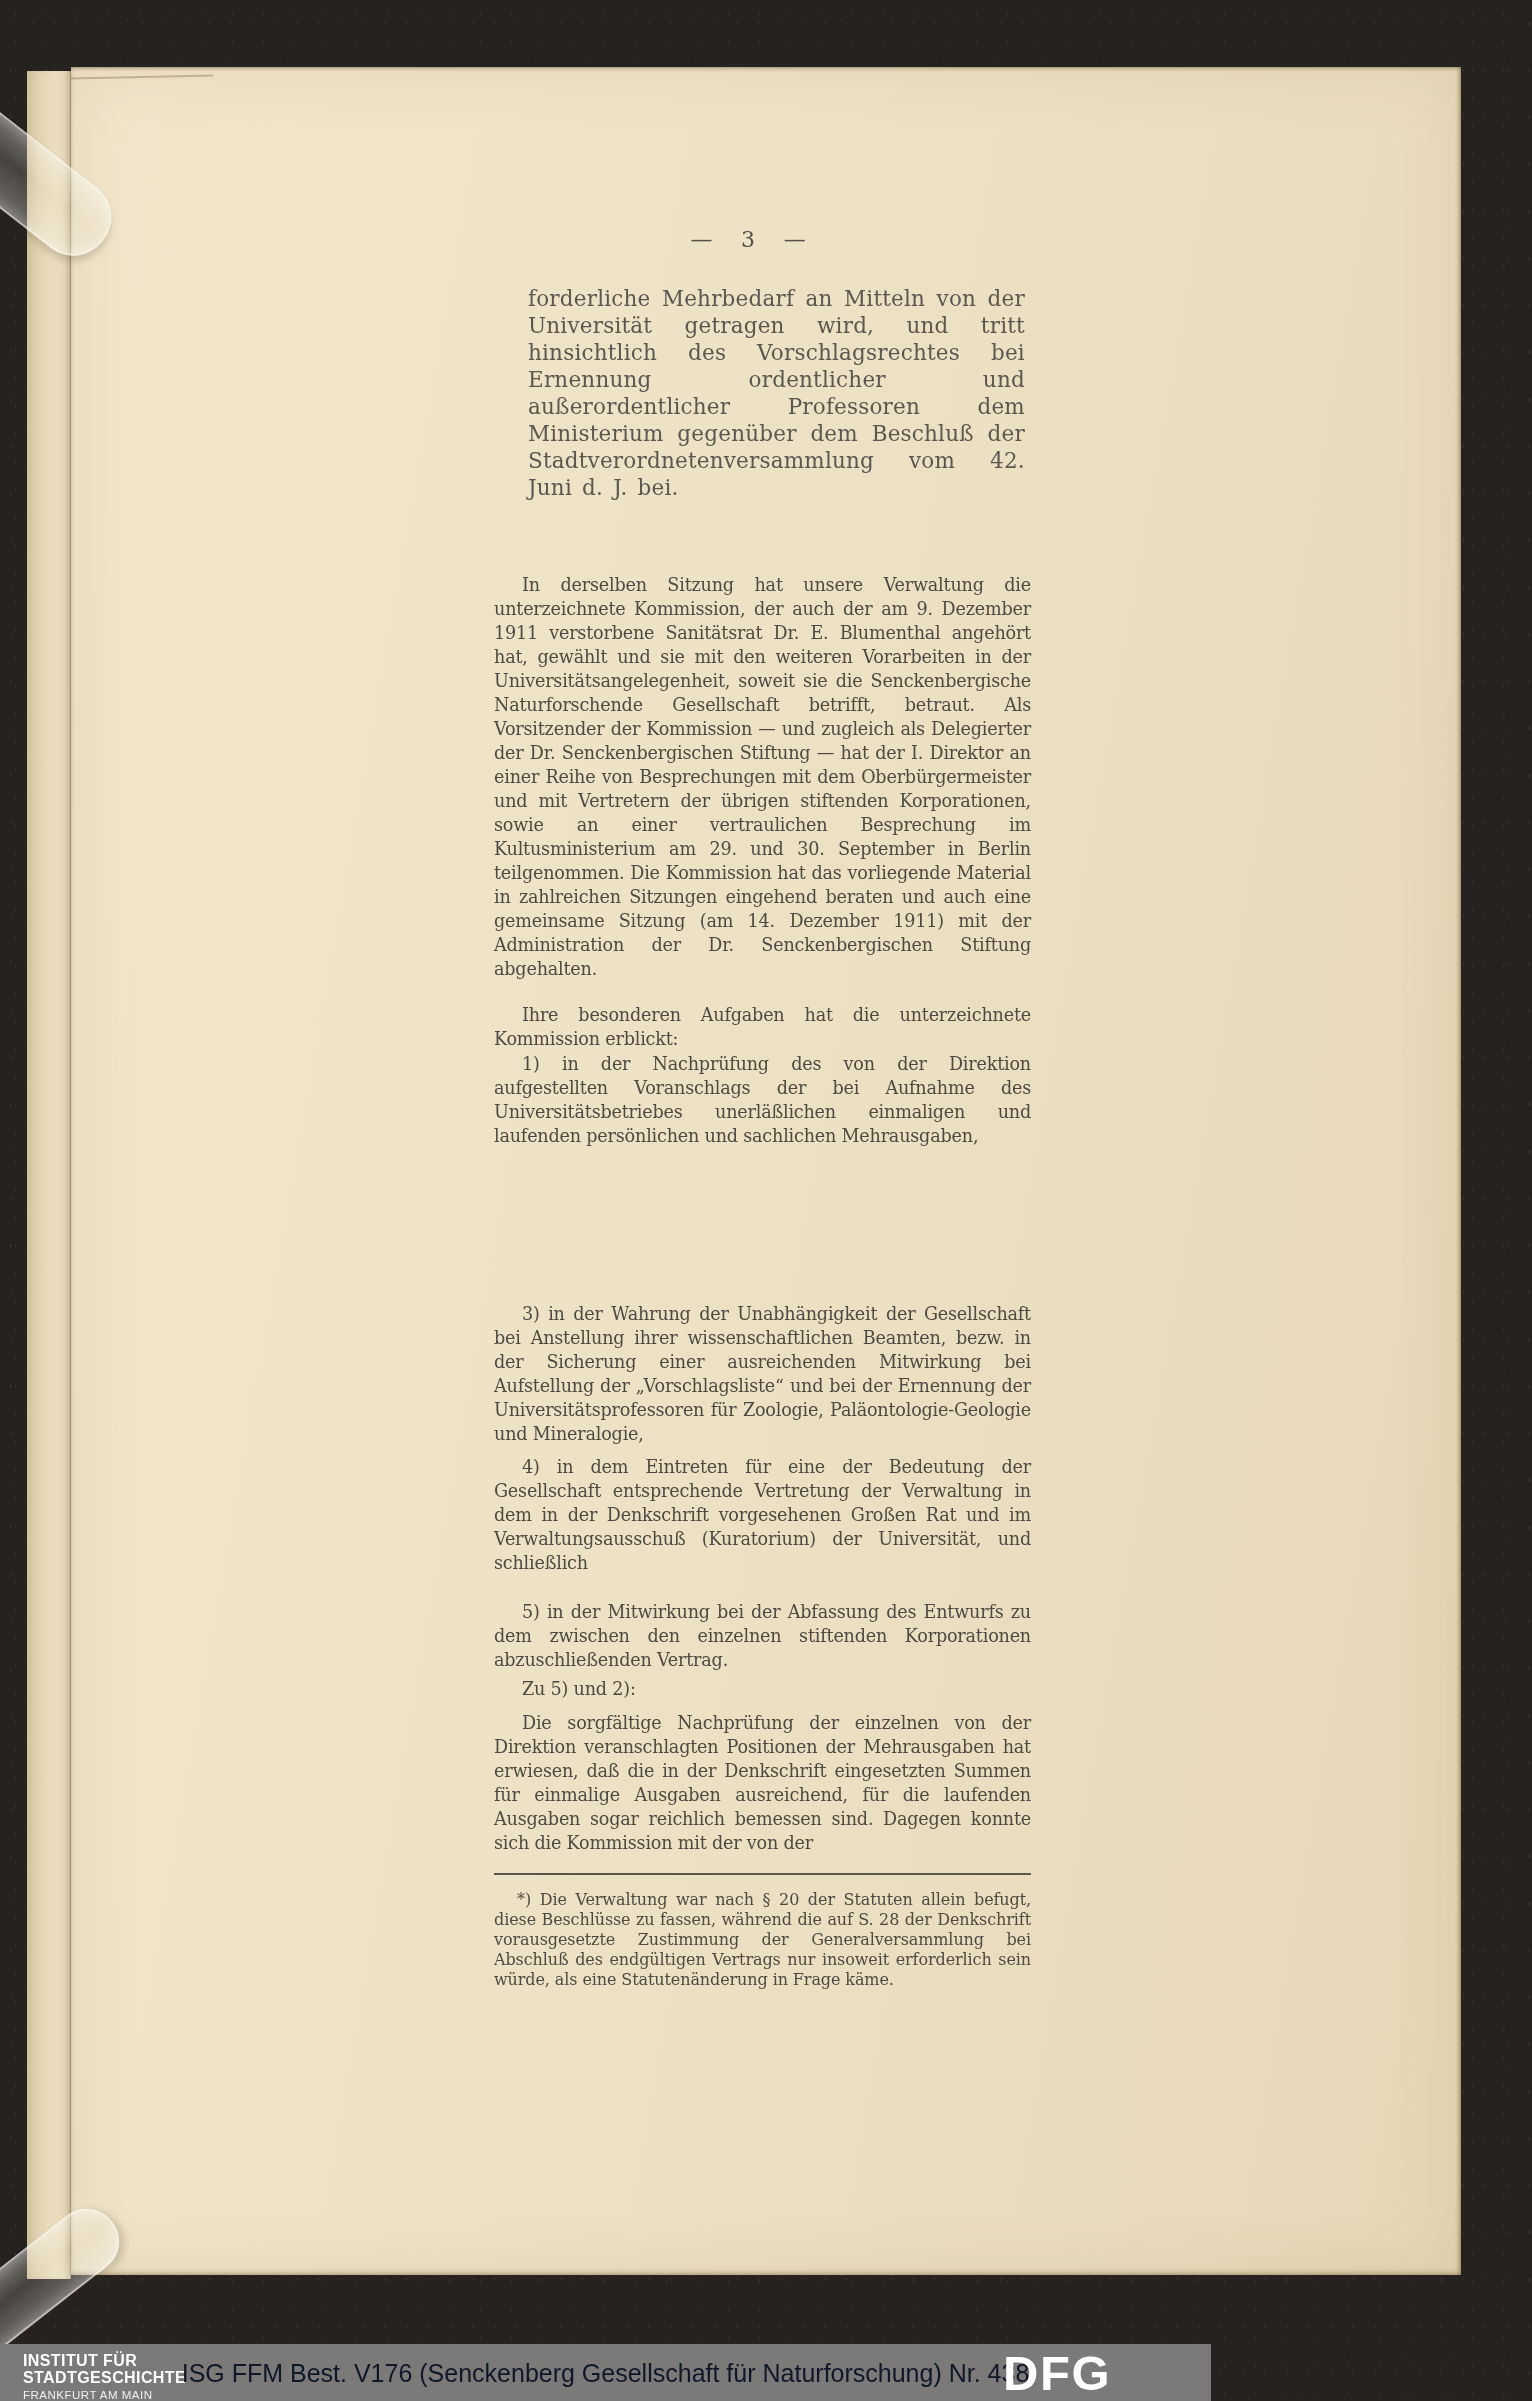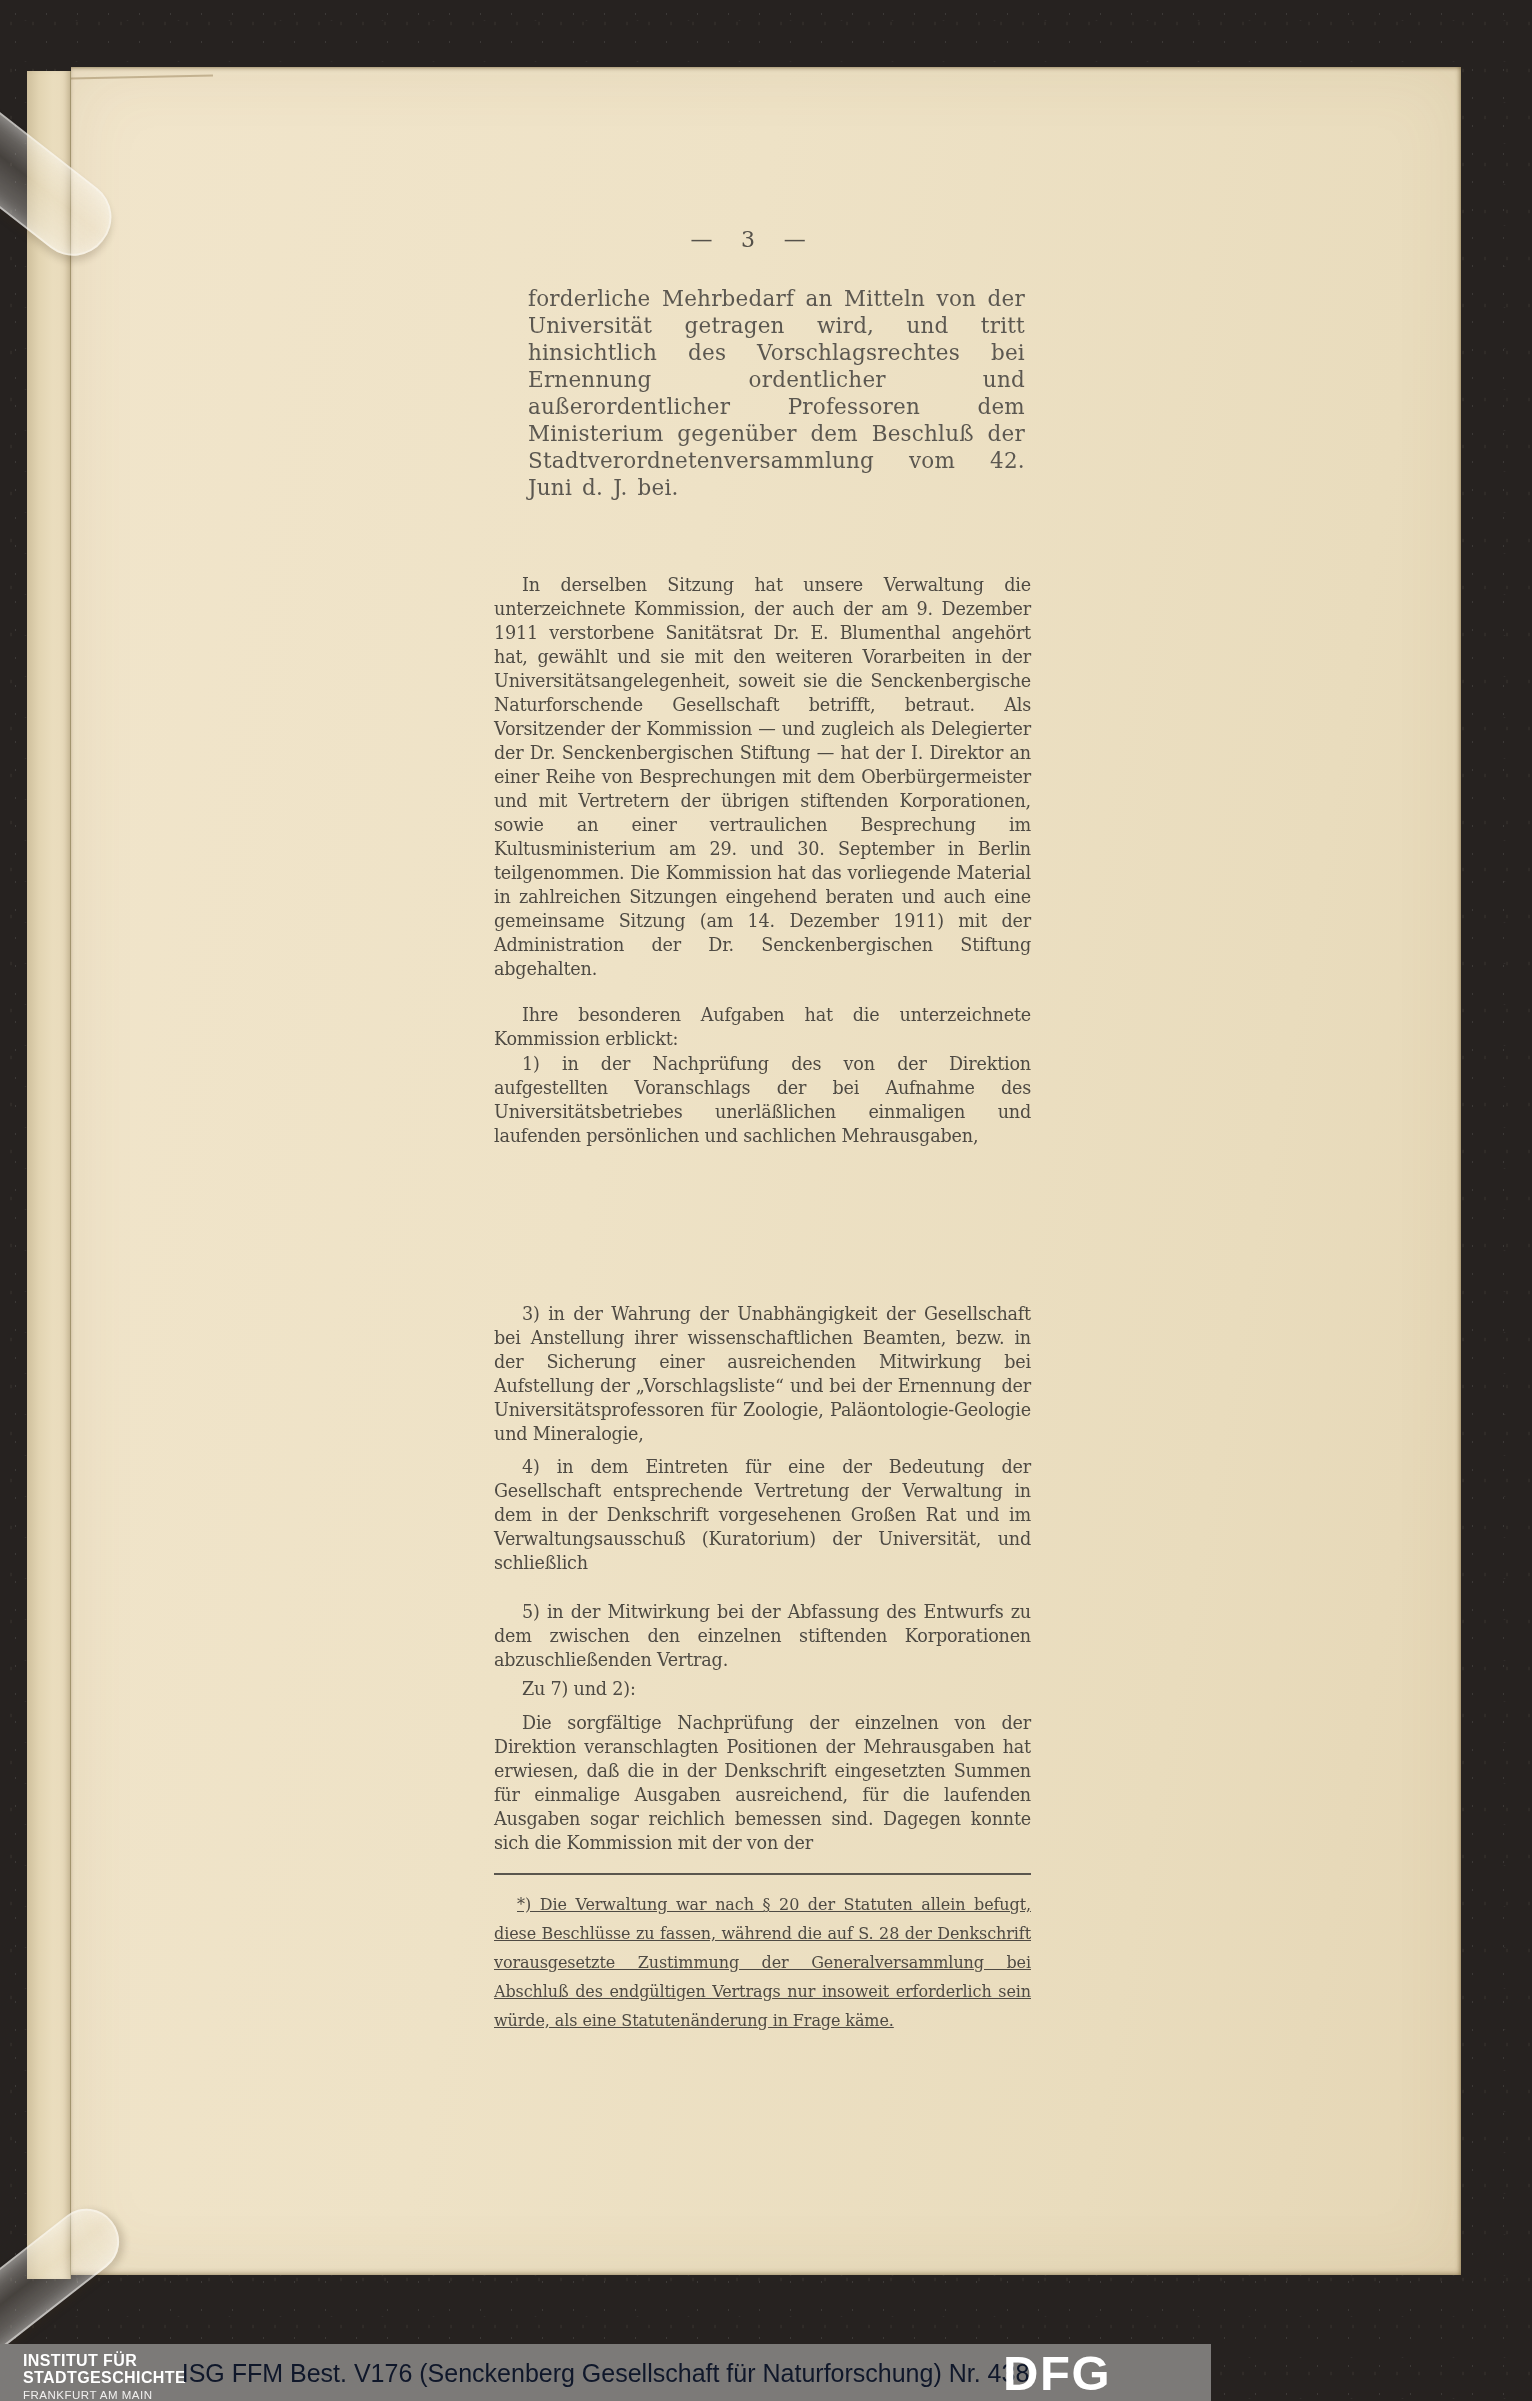--- a/index.html
+++ b/index.html
@@ -78,22 +78,22 @@
   .f-it3{top:1302px;}
   .f-it4{top:1455px;}
   .f-it5{top:1600px;}
   .f-zu{top:1677px;text-align:left;}
   .f-close{top:1711px;}
   .footnote-rule{
     top:1873px;left:0;width:157px;height:0;
     border-top:2.3px solid #5a564e;
   }
   .footnote{
-    top:1890px;font-size:16px;line-height:29px;color:#4e4a43;
-    text-align:justify;text-indent:23px;letter-spacing:-0.1px;text-decoration:underline;
+    top:1890px;font-size:16px;line-height:20px;color:#4e4a43;
+    text-align:justify;text-indent:23px;letter-spacing:-0.1px;
   }
   
   .footer-bar{
     position:absolute;left:0;bottom:0;width:1211px;height:57px;
     background:#7c7a78;
     font-family:"Liberation Sans","DejaVu Sans",sans-serif;
     color:#ffffff;
   }
   .institute{
     position:absolute;left:23px;top:8.4px;line-height:1;
@@ -134,21 +134,21 @@
 
     <div class="fraktur f-para f1">In derselben Sitzung hat unsere Verwaltung die unterzeichnete Kommission, der auch der am 9. Dezember 1911 verstorbene Sanitätsrat Dr. E. Blumenthal angehört hat, gewählt und sie mit den weiteren Vorarbeiten in der Universitätsangelegenheit, soweit sie die Senckenbergische Naturforschende Gesellschaft betrifft, betraut. Als Vorsitzender der Kommission — und zugleich als Delegierter der Dr. Senckenbergischen Stiftung — hat der I. Direktor an einer Reihe von Besprechungen mit dem Oberbürgermeister und mit Vertretern der übrigen stiftenden Korporationen, sowie an einer vertraulichen Besprechung im Kultusministerium am 29. und 30. September in Berlin teilgenommen. Die Kommission hat das vorliegende Material in zahlreichen Sitzungen eingehend beraten und auch eine gemeinsame Sitzung (am 14. Dezember 1911) mit der Administration der Dr. Senckenbergischen Stiftung abgehalten.</div>
 
     <div class="fraktur f-para f-intro">Ihre besonderen Aufgaben hat die unterzeichnete Kommission erblickt:</div>
 
     <div class="fraktur f-para f-it1">1) in der Nachprüfung des von der Direktion aufgestellten Voranschlags der bei Aufnahme des Universitätsbetriebes unerläßlichen einmaligen und laufenden persönlichen und sachlichen Mehrausgaben,</div>
     <div class="fraktur f-para f-it3">3) in der Wahrung der Unabhängigkeit der Gesellschaft bei Anstellung ihrer wissenschaftlichen Beamten, bezw. in der Sicherung einer ausreichenden Mitwirkung bei Aufstellung der „Vorschlagsliste“ und bei der Ernennung der Universitätsprofessoren für Zoologie, Paläontologie-Geologie und Mineralogie,</div>
     <div class="fraktur f-para f-it4">4) in dem Eintreten für eine der Bedeutung der Gesellschaft entsprechende Vertretung der Verwaltung in dem in der Denkschrift vorgesehenen Großen Rat und im Verwaltungsausschuß (Kuratorium) der Universität, und schließlich</div>
     <div class="fraktur f-para f-it5">5) in der Mitwirkung bei der Abfassung des Entwurfs zu dem zwischen den einzelnen stiftenden Korporationen abzuschließenden Vertrag.</div>
 
-    <div class="fraktur f-para f-zu">Zu 7) und 2):</div>
+    <div class="fraktur f-para f-zu">Zu 5) und 2):</div>
 
     <div class="fraktur f-para f-close">Die sorgfältige Nachprüfung der einzelnen von der Direktion veranschlagten Positionen der Mehrausgaben hat erwiesen, daß die in der Denkschrift eingesetzten Summen für einmalige Ausgaben ausreichend, für die laufenden Ausgaben sogar reichlich bemessen sind. Dagegen konnte sich die Kommission mit der von der</div>
 
     <div class="footnote-rule"></div>
     <div class="fraktur footnote">*) Die Verwaltung war nach § 20 der Statuten allein befugt, diese Beschlüsse zu fassen, während die auf S. 28 der Denkschrift vorausgesetzte Zustimmung der Generalversammlung bei Abschluß des endgültigen Vertrags nur insoweit erforderlich sein würde, als eine Statutenänderung in Frage käme.</div>
 
   </div>
 
   <div class="clip clip-top"></div>
   <div class="clip clip-bottom"></div>

